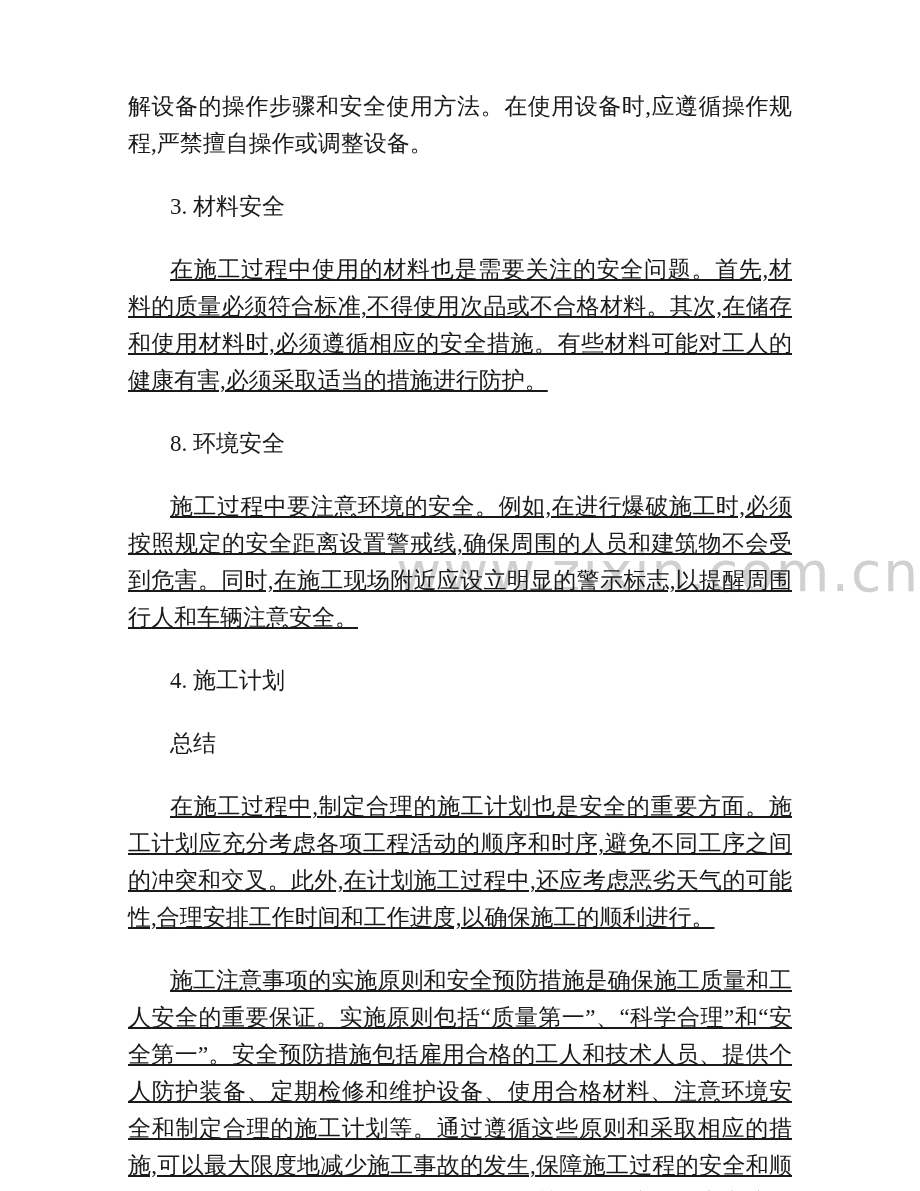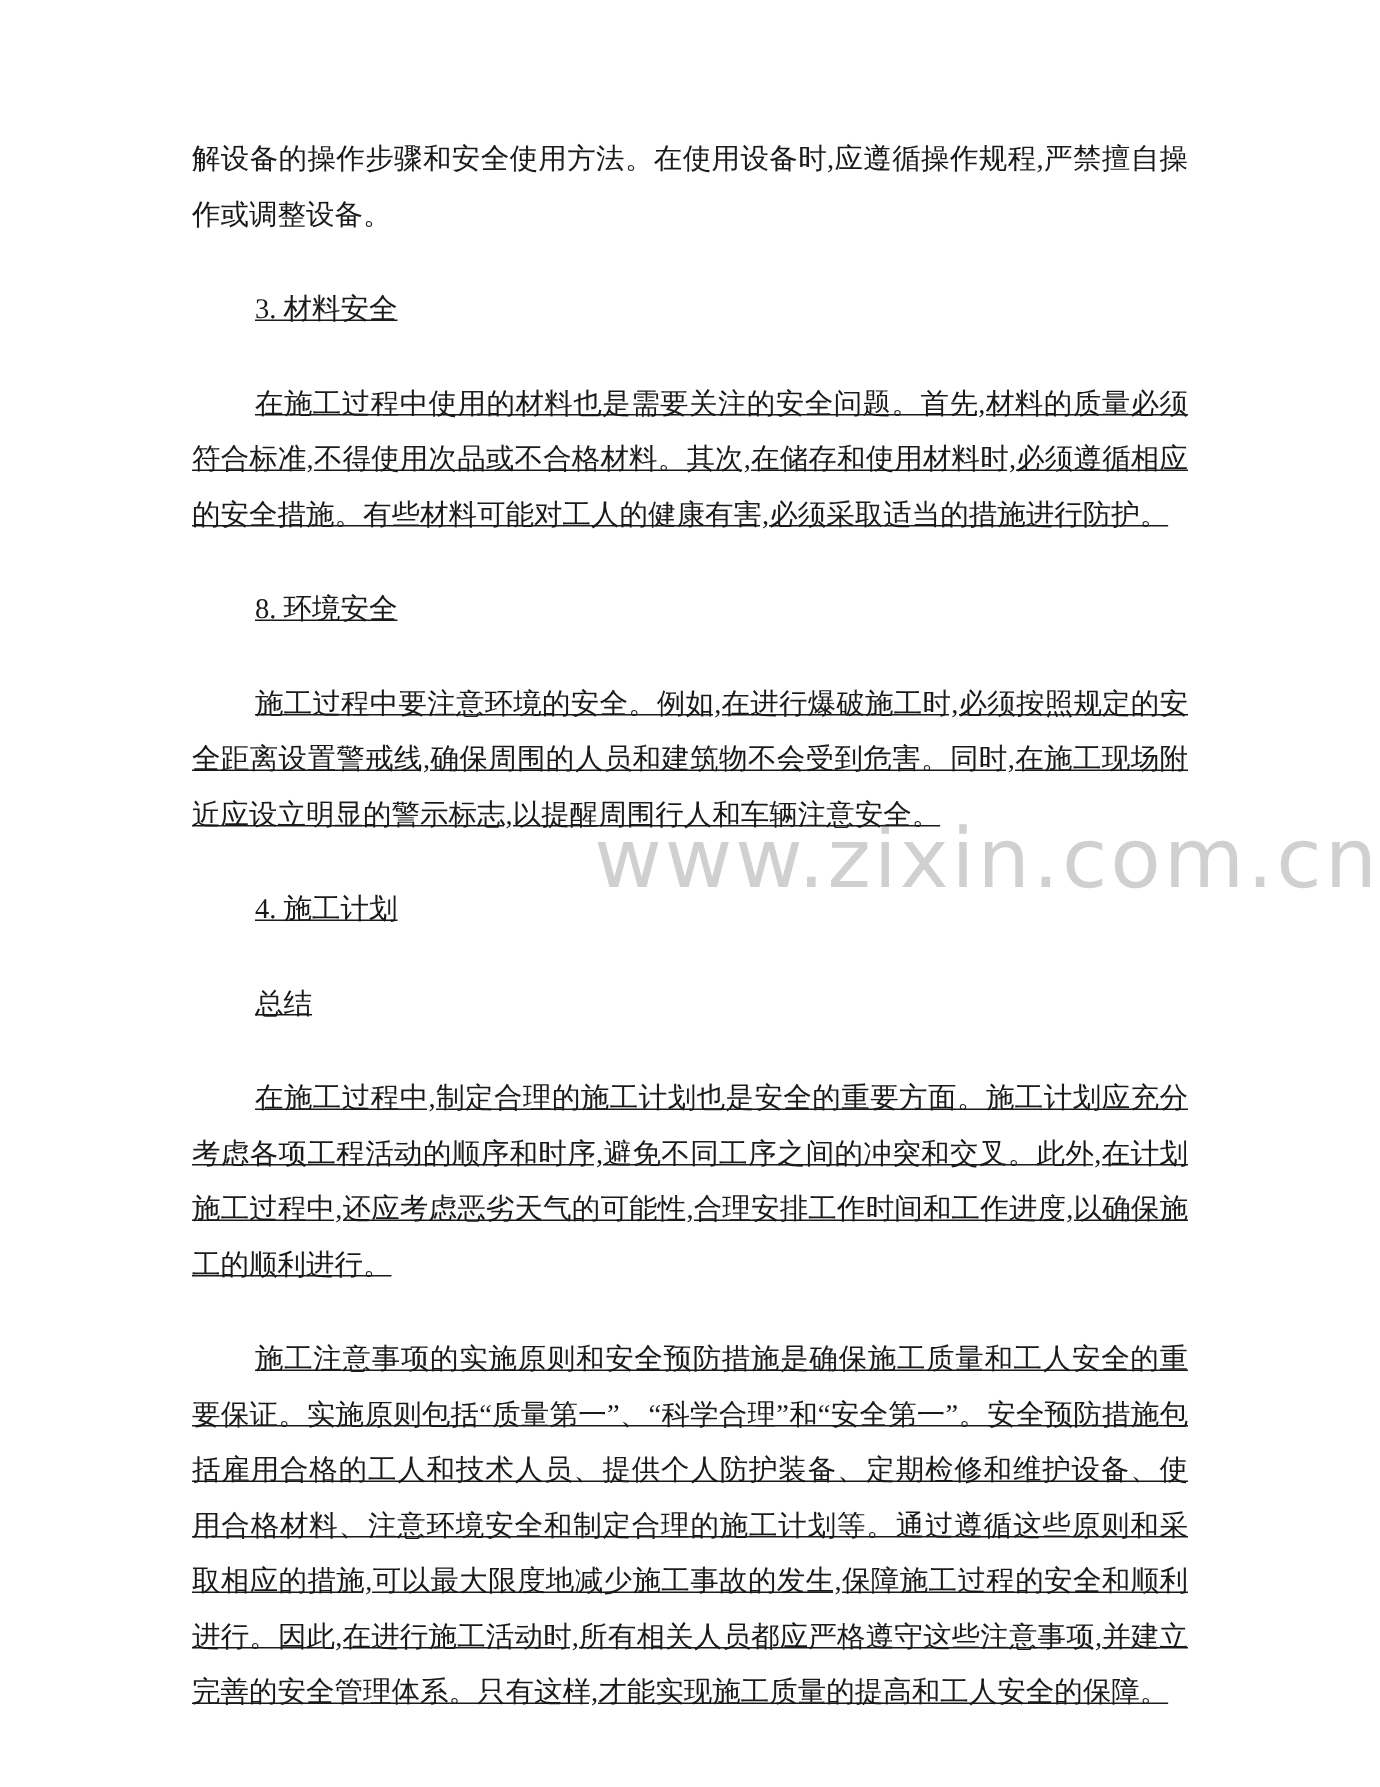--- a/index.html
+++ b/index.html
@@ -17,38 +17,37 @@
     color: #1a1a1a;
   }
   .content {
     position: absolute;
     left: 128px;
     top: 88px;
     width: 664px;
     z-index: 1;
   }
   .para {
-    font-size: 19px;
+    font-size: 23px;
     line-height: 37px;
     margin: 0 0 26px 0;
     text-align: justify;
     text-justify: inter-ideograph;
     word-break: break-all;
   }
   .para.indent {
     text-indent: 42px;
     text-decoration: underline;
   }
   .para.no-indent {
     text-indent: 0;
   }
   .para.heading {
     text-indent: 42px;
     text-align: left;
-    text-decoration: underline;
   }
   .watermark {
     position: absolute;
     left: 0;
     right: 0;
     top: 540px;
     z-index: 0;
     text-align: right;
     font-family: "DejaVu Sans", "Liberation Sans", sans-serif;
     font-size: 55px;

